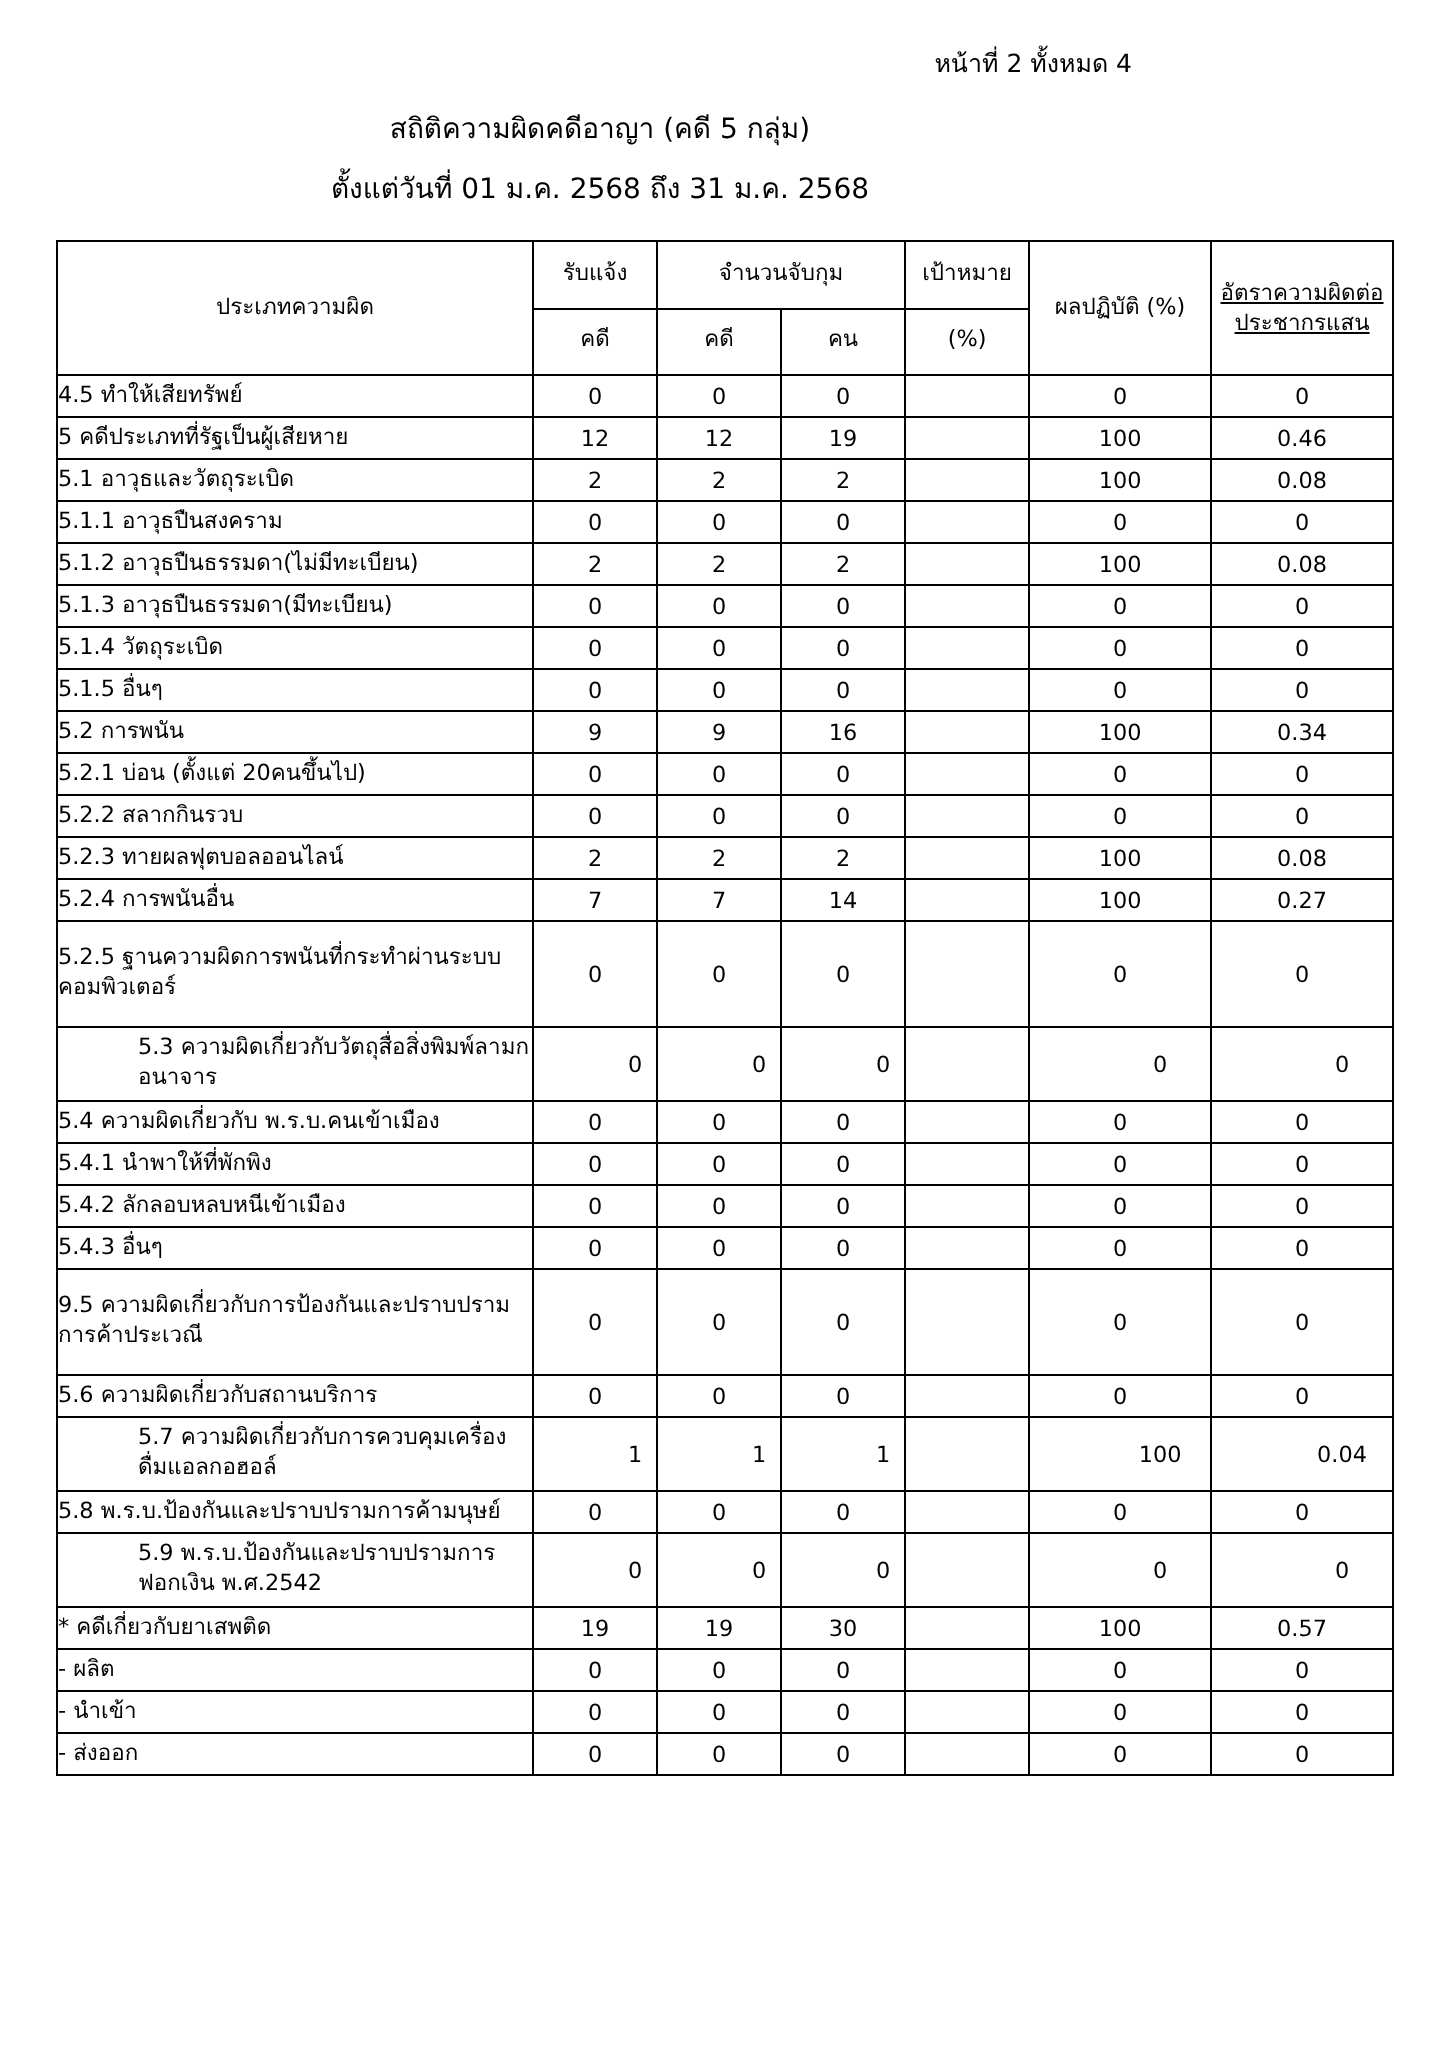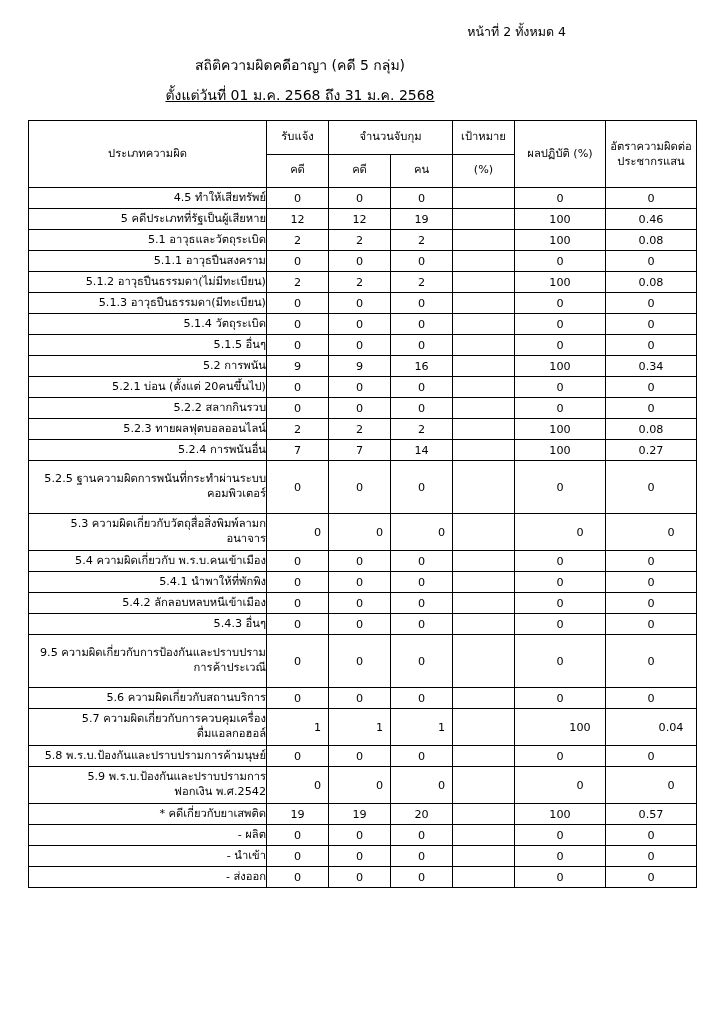--- a/index.html
+++ b/index.html
@@ -31,21 +31,20 @@
   .title-block {
     text-align: center;
   }
   .title-line {
     font-size: 14px;
     line-height: 1.0;
     margin-bottom: 16px;
   }
   .title-line.last {
     margin-bottom: 18px;
-    text-decoration: underline;
   }
   table.stats {
     border-collapse: collapse;
     width: 668px;
     margin: 0 auto;
     table-layout: fixed;
   }
   table.stats th,
   table.stats td {
     border: 1px solid #000000;
@@ -57,23 +56,24 @@
   .hdr-cell {
     text-align: center;
     height: 30px;
     line-height: 1.15;
   }
   .hdr-cell.tall {
     height: 66px;
   }
   .hdr-cell.two-line {
     line-height: 1.35;
+    text-decoration: underline;
   }
   td.label {
-    text-align: right;
+    text-align: left;
     padding: 4px 6px 4px 7px;
     line-height: 1.3;
   }
   td.num {
     text-align: center;
     padding: 4px 2px;
   }
   tr.row-1 td { height: 20px; }
   tr.row-2 td { height: 36px; padding-left: 40px; }
   tr.row-3 td { height: 52px; }
@@ -339,21 +339,21 @@
           <td class="num">0</td>
           <td class="num">0</td>
           <td class="num"></td>
           <td class="num">0</td>
           <td class="num">0</td>
         </tr>
         <tr class="row-1">
           <td class="label">* คดีเกี่ยวกับยาเสพติด</td>
           <td class="num">19</td>
           <td class="num">19</td>
-          <td class="num">20</td>
+          <td class="num">30</td>
           <td class="num"></td>
           <td class="num">100</td>
           <td class="num">0.57</td>
         </tr>
         <tr class="row-1">
           <td class="label">- ผลิต</td>
           <td class="num">0</td>
           <td class="num">0</td>
           <td class="num">0</td>
           <td class="num"></td>

